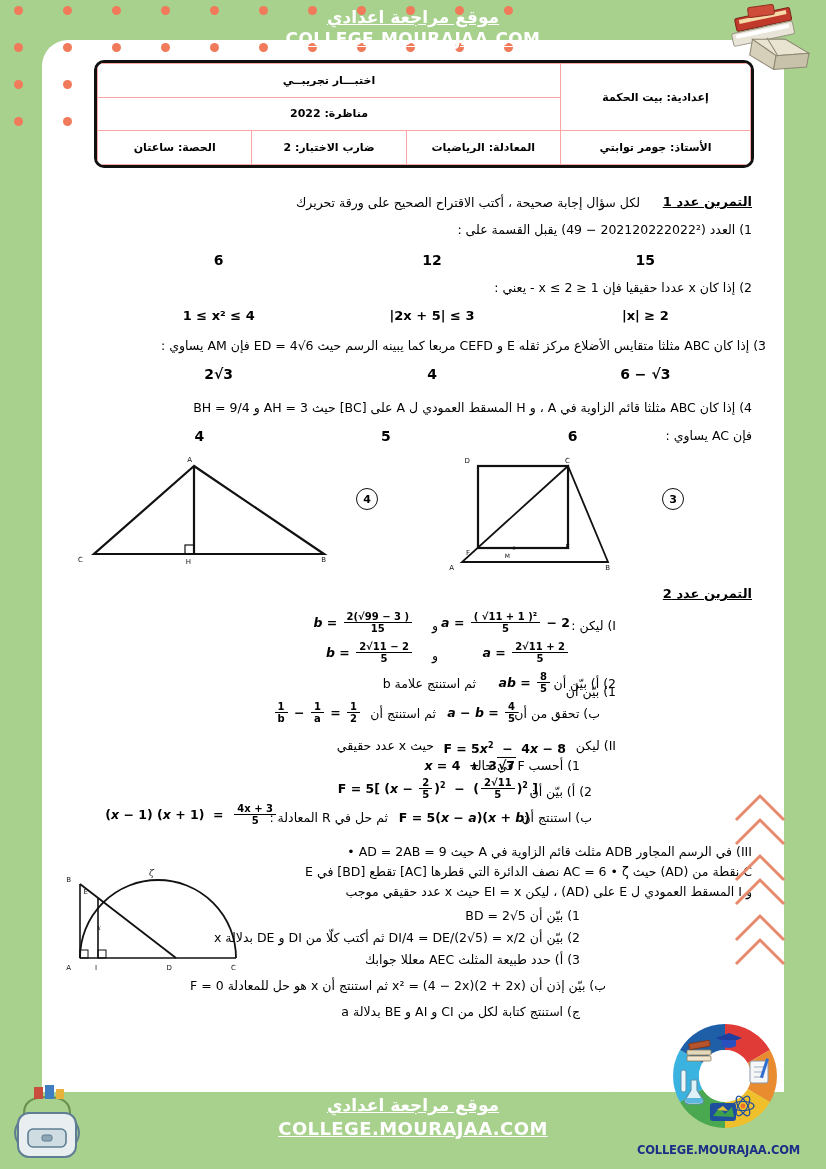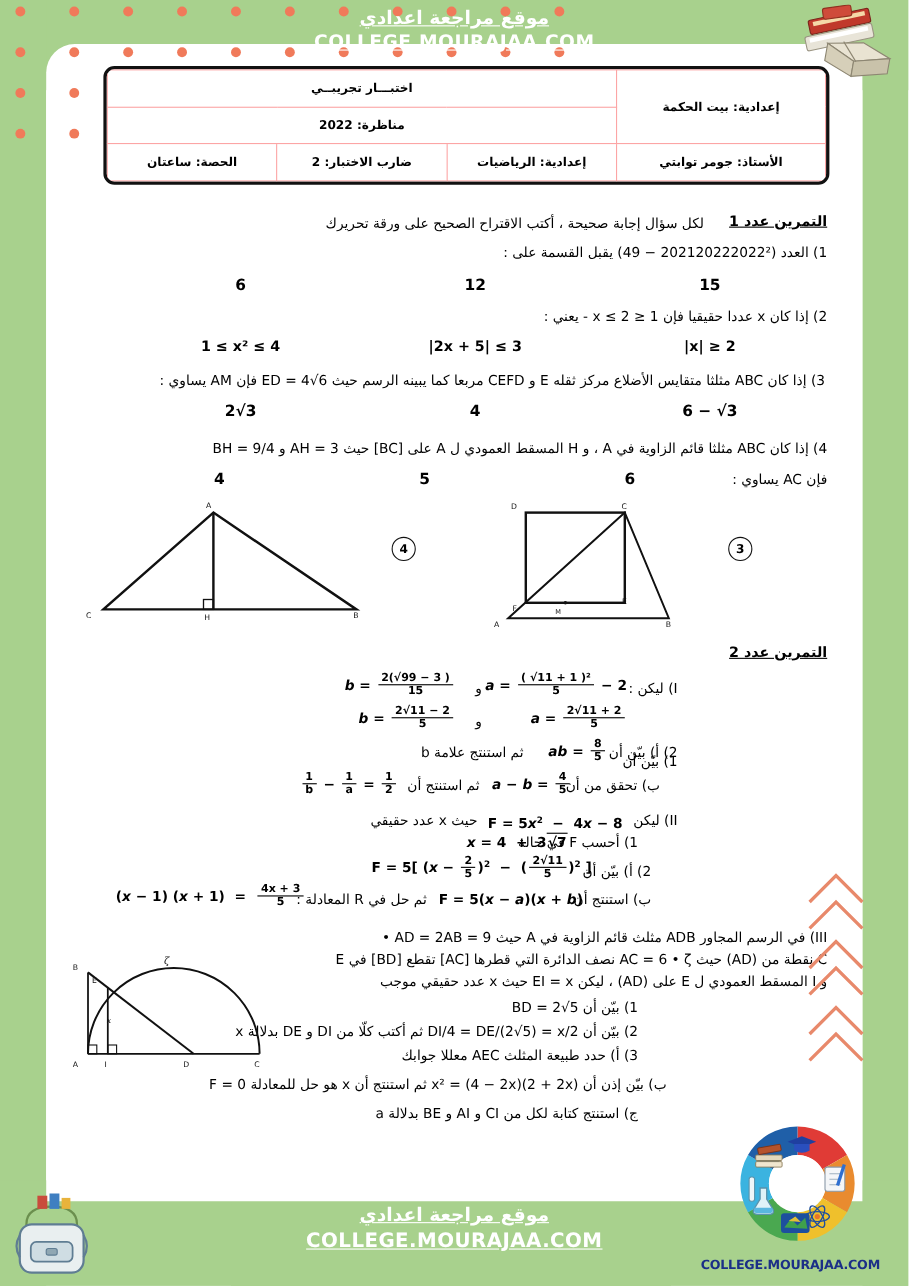--- a/index.html
+++ b/index.html
@@ -238,21 +238,21 @@
         <tbody>
             <tr>
           <td class="cell-school" rowspan="2">إعدادية: بيت الحكمة</td>
           <td colspan="3" class="cell-title-big">اختبـــار تجريبــي</td>
         </tr>
         <tr>
           <td colspan="3" class="cell-year">مناظرة: 2022</td>
         </tr>
         <tr>
           <td>الأستاذ: جومر توابتي</td>
-          <td>إعدادية: الرياضيات</td>
+          <td>المعادلة: الرياضيات</td>
           <td>ضارب الاختبار: 2</td>
           <td>الحصة: ساعتان</td>
         </tr>
       </tbody>
         </table>
     </div>
 
     <div class="ln ex-title" style="right:14px; top:138px;">التمرين عدد 1</div>
     <div class="ln" style="right:126px; top:139px;">لكل سؤال إجابة صحيحة ، أكتب الاقتراح الصحيح على ورقة تحريرك</div>
 
@@ -263,21 +263,21 @@
       <div>6</div>
     </div>
 
     <div class="ln" style="right:14px; top:224px;">2) إذا كان x عددا حقيقيا فإن 1 ≤ x ≤ 2 - يعني :</div>
     <div class="opts" style="top:252px; font-size:13px;">
       <div class="ltr">|x| ≥ 2</div>
       <div class="ltr">|2x + 5| ≤ 3</div>
       <div class="ltr">1 ≤ x² ≤ 4</div>
     </div>
 
-    <div class="ln" style="right:16px; top:282px;">3) إذا كان ABC مثلثا متقايس الأضلاع مركز ثقله E و CEFD مربعا كما يبينه الرسم حيث ED = 4√6 فإن AM يساوي :</div>
+    <div class="ln" style="right:0; top:282px;">3) إذا كان ABC مثلثا متقايس الأضلاع مركز ثقله E و CEFD مربعا كما يبينه الرسم حيث ED = 4√6 فإن AM يساوي :</div>
     <div class="opts" style="top:310px;">
       <div class="ltr">6 − √3</div>
       <div class="ltr">4</div>
       <div class="ltr">2√3</div>
     </div>
 
     <div class="ln" style="right:14px; top:344px;">4) إذا كان ABC مثلثا قائم الزاوية في A ، و H المسقط العمودي ل A على [BC] حيث AH = 3 و BH = 9/4</div>
     <div class="ln" style="right:14px; top:372px;">فإن AC يساوي :</div>
     <div class="opts" style="top:372px; width:560px; right:100px;">
       <div>6</div>

